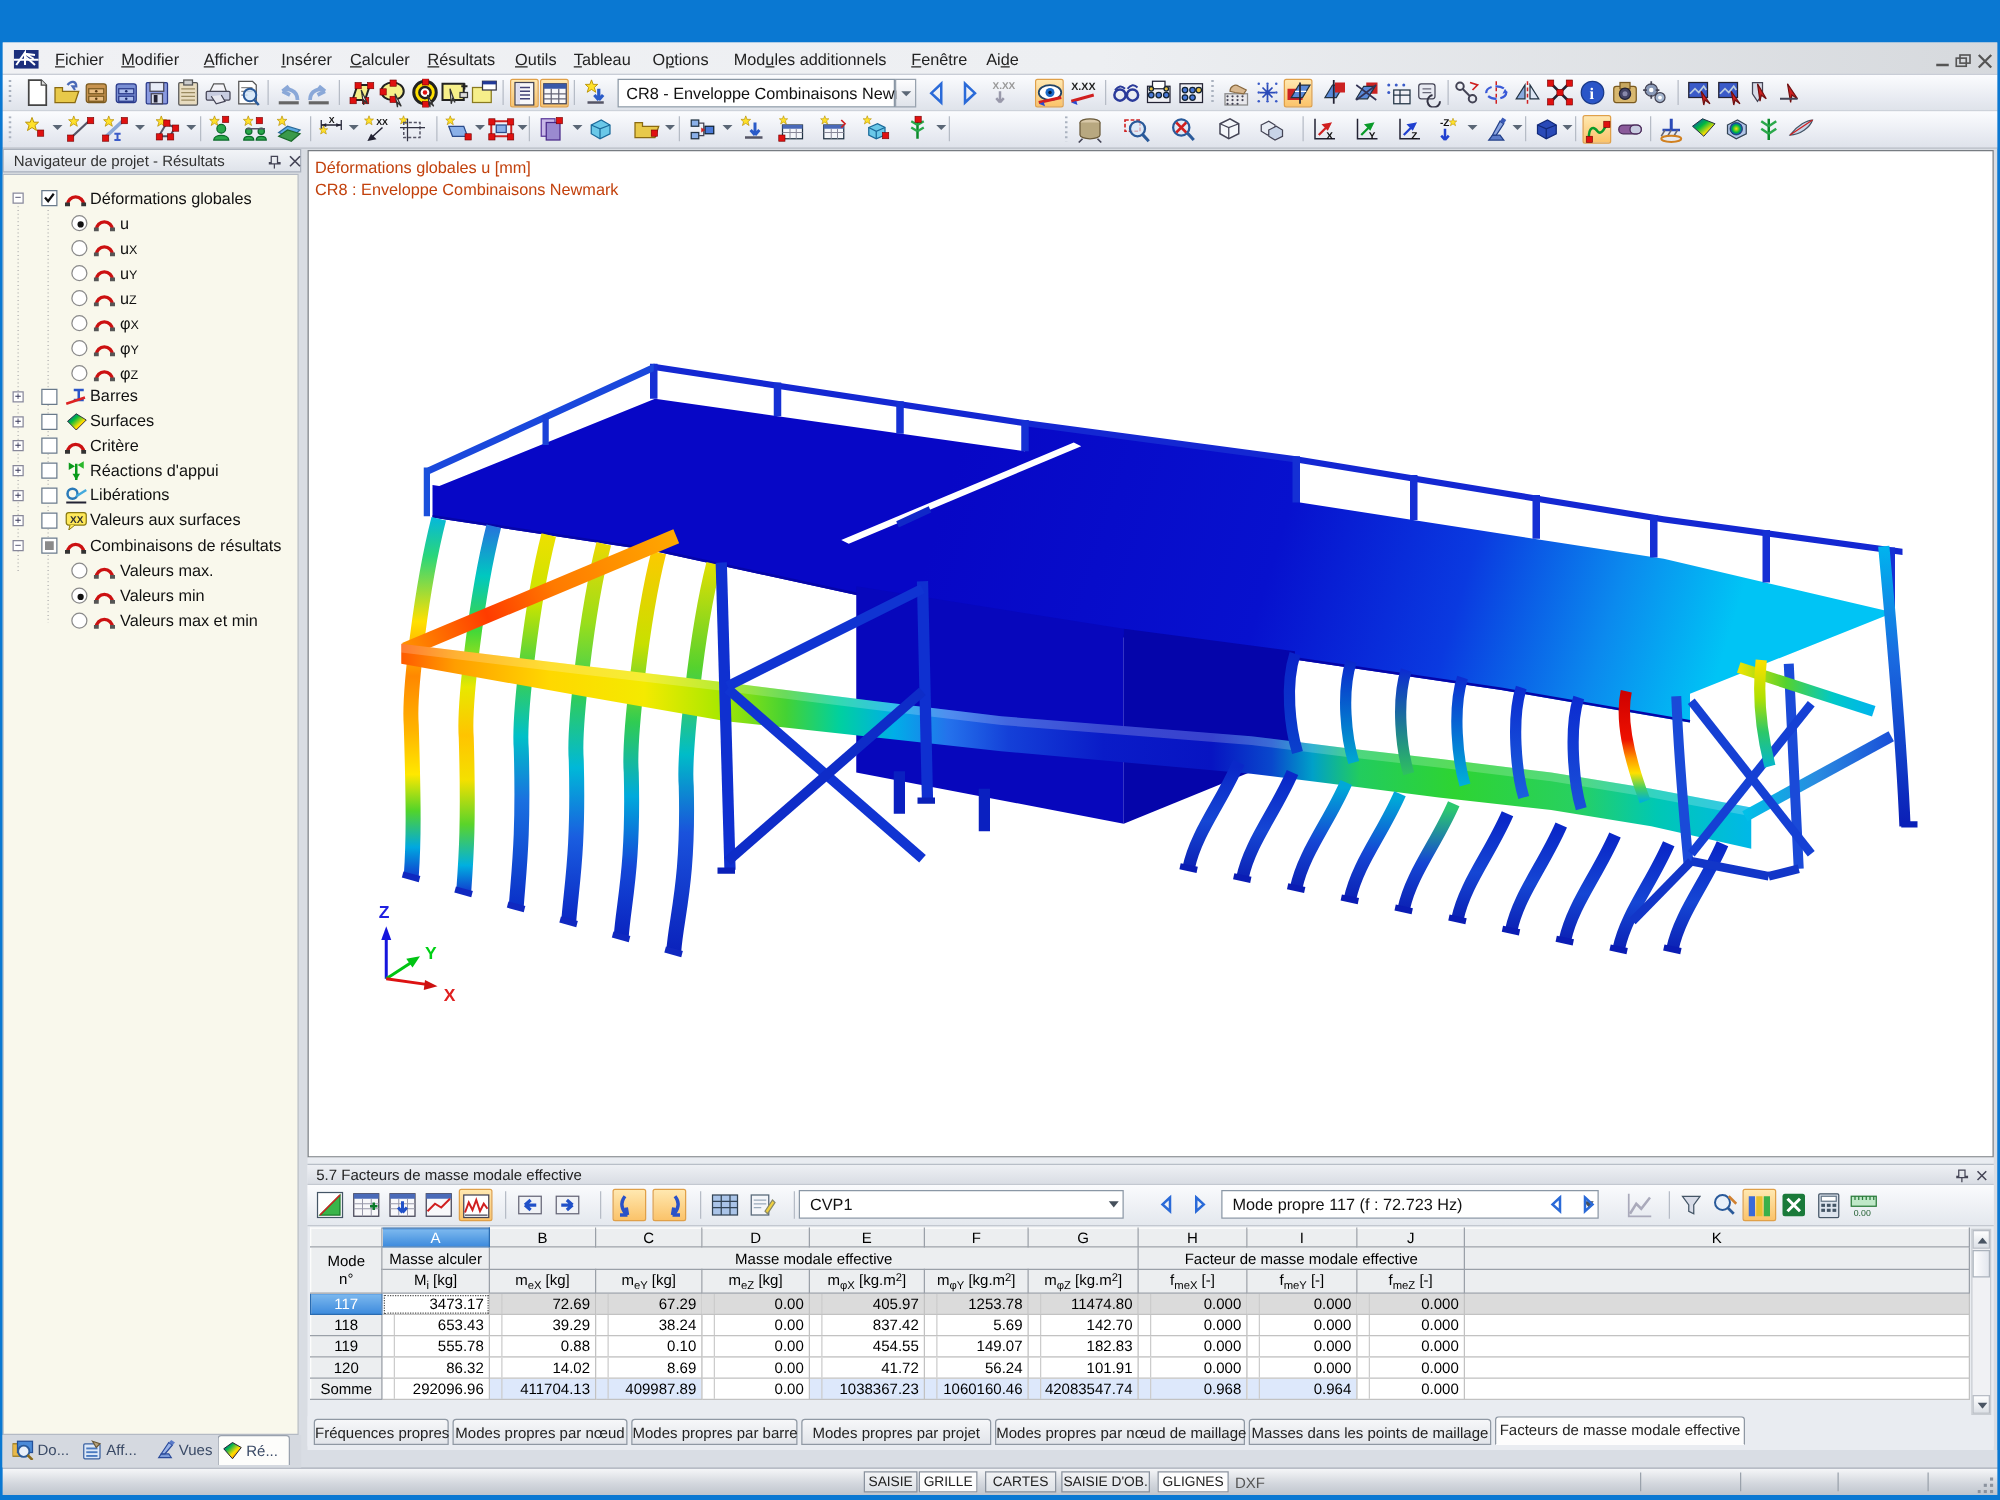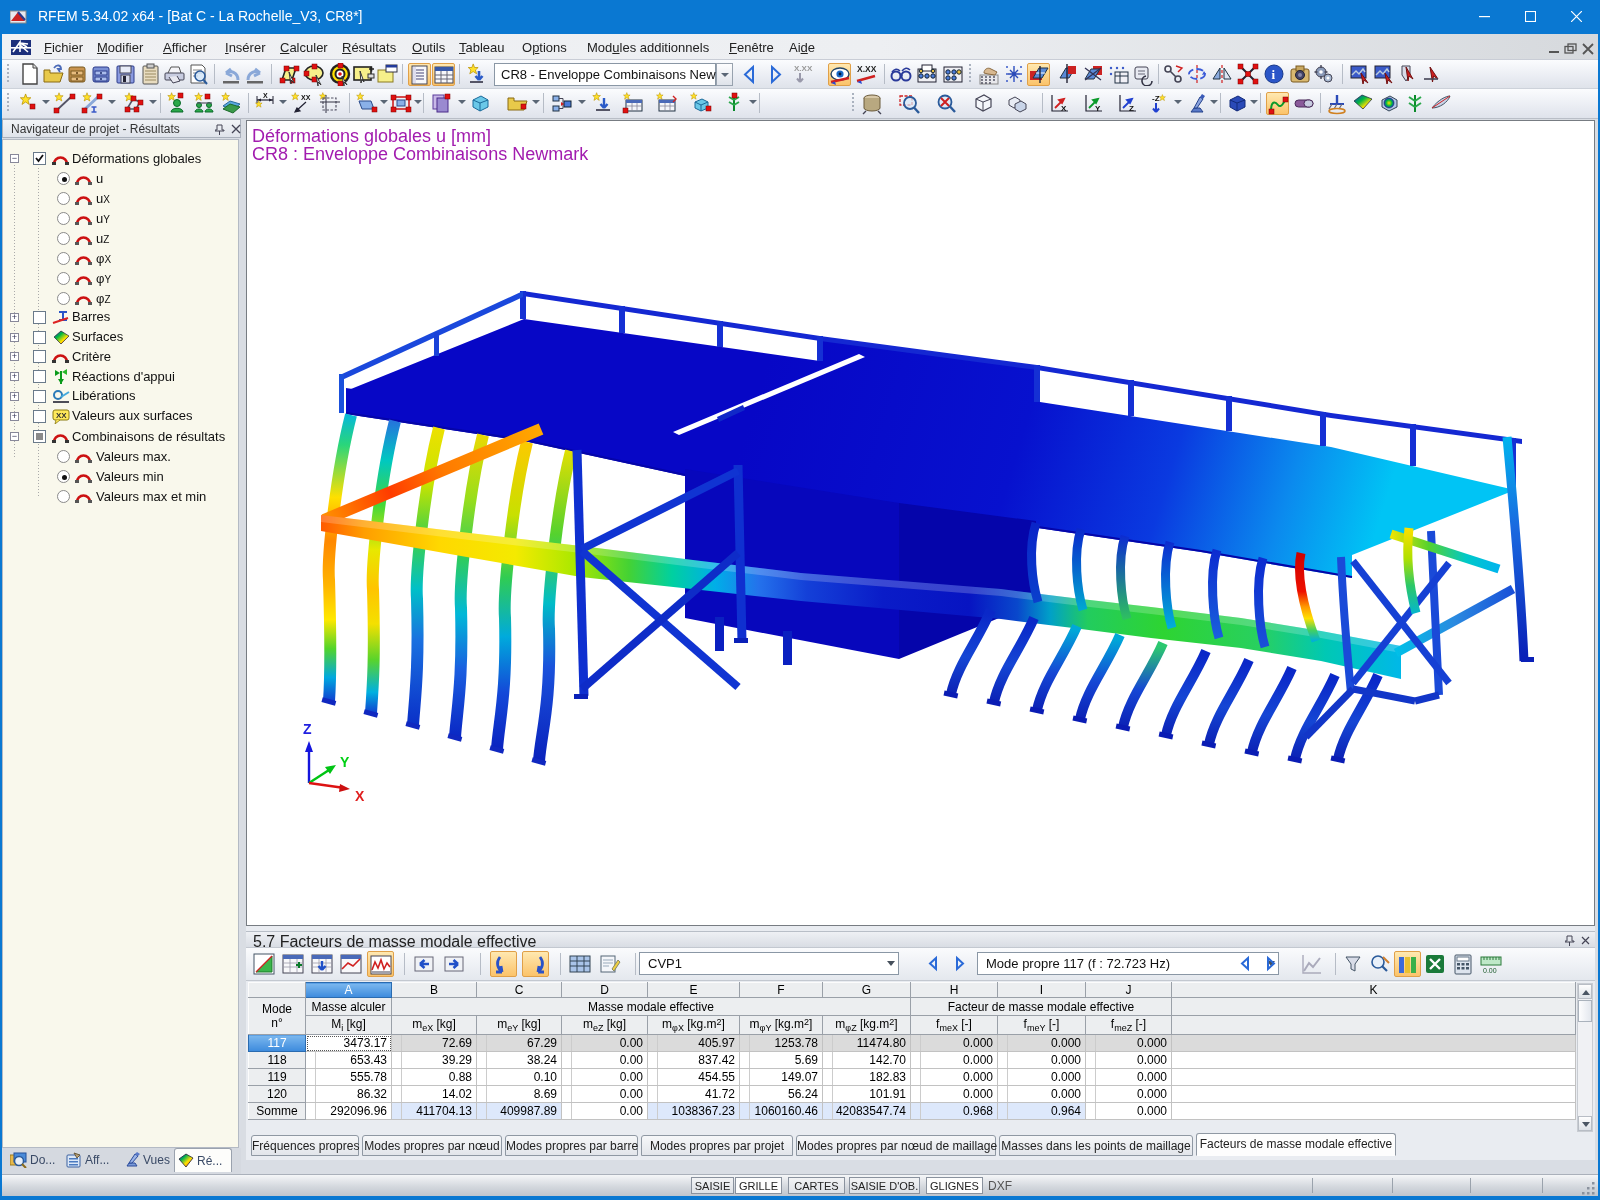--- a/index.html
+++ b/index.html
@@ -40,25 +40,25 @@
 .rdot { position:absolute; left:4px; top:4px; width:5px; height:5px; background:#111; border-radius:50%; }
 
 
 #navtabs { position:absolute; left:2px; top:1148px; width:239px; height:26px; background:#d5d9e0; font-size:12px; color:#444; z-index:5; }
 .ntab { position:absolute; top:0px; height:24px; white-space:nowrap; display:flex; align-items:center; padding:0 2px; color:#3a4a66; gap:2px; }
 .ntab svg { flex:none; }
 .ntabsel { background:#fdfdfb; border:1px solid #9aa2ae; border-bottom:none; border-radius:3px 3px 0 0; }
 
 
 #vp { position:absolute; left:246px; top:120px; width:1349px; height:806px; background:#fff; border:1px solid #777c82; }
-#vp .vtext { position:absolute; font-size:18px; color:#a21caf; }
+#vp .vtext { position:absolute; font-size:13px; color:#c2410c; }
 
 
 #tpanel { position:absolute; left:246px; top:926px; width:1349px; height:234px; background:#e9ecf1; }
-#tphdr { position:absolute; left:0; top:5px; width:1349px; height:17px; background:linear-gradient(#eef0f4,#d9dde4); border-top:1px solid #b8bec7; border-bottom:1px solid #c3c8d0; font-size:16px; color:#222; }
+#tphdr { position:absolute; left:0; top:5px; width:1349px; height:17px; background:linear-gradient(#eef0f4,#d9dde4); border-top:1px solid #b8bec7; border-bottom:1px solid #c3c8d0; font-size:12px; color:#222; }
 #tptools { position:absolute; left:0; top:22px; width:1349px; height:33px; background:linear-gradient(#fafbfd,#e4e8ee); border-bottom:1px solid #c3c8d0; }
 .tbtn { position:absolute; top:3px; width:27px; height:26px; }
 .tbtn svg { position:absolute; left:2px; top:2px; }
 .combo { position:absolute; top:4px; height:23px; background:#fff; border:1px solid #8a97a5; font-size:13px; color:#111; }
 .combo .ca { position:absolute; right:3px; top:8px; width:0; height:0; border-left:4px solid transparent; border-right:4px solid transparent; border-top:5px solid #46505c; }
 .navarr { position:absolute; top:5px; width:23px; height:21px; }
 
 
 #tbl { position:absolute; left:2px; top:56px; border-collapse:collapse; table-layout:fixed; font-size:12px; color:#000; background:#f4f4f4; }
 #tbl td { border:1px solid #c2c2c2; padding:0 4px 0 0; text-align:right; height:17px; overflow:hidden; white-space:nowrap; background:#fff; background-image:linear-gradient(#ccc,#ccc); background-size:1px 100%; background-position:9px 0; background-repeat:no-repeat; }
@@ -83,43 +83,20 @@
 #statusbar { position:absolute; left:2px; top:1174px; width:1596px; height:22px; background:linear-gradient(#f5f6f8,#d4d8de 55%,#bfc5cd); border-top:1px solid #aab0ba; font-size:12px; color:#222; }
 .sbtn { position:absolute; top:2px; height:17px; border:1px solid #8a929e; background:linear-gradient(#f2f3f5,#dde1e6); text-align:center; line-height:16px; font-size:11px; white-space:nowrap; overflow:hidden; }
 #bottomborder { position:absolute; left:0; top:1196px; width:1600px; height:4px; background:#0a78d2; }
 .sideborder { position:absolute; top:0; width:2px; height:1200px; background:#0a78d2; }
 </style>
 </head>
 <body>
 <div id="win">
 <div style="position:absolute;left:2px;top:34px;width:1596px;height:1162px;background:#d9dde3"></div>
 
-<div id="titlebar">
-  <svg class="abs" style="left:10px;top:8px" width="18" height="18" viewBox="0 0 18 18">
-    <rect x="0" y="3" width="16" height="12" fill="#e8e8ee" stroke="#888"></rect>
-    <path d="M1 13 L8 4 L15 13 Z" fill="#cc2222"></path>
-    <path d="M8 4 L15 12" stroke="#2a3a8c" stroke-width="2" fill="none"></path>
-  </svg>
-  <div class="ttext">RFEM 5.34.02 x64 - [Bat C - La Rochelle_V3, CR8*]</div>
-  <div class="wbtn" style="left:1462px">
-        <svg width="11" height="11" viewBox="0 0 11 11">
-          <rect x="0" y="5" width="11" height="1.2" fill="#fff"></rect>
-        </svg>
-      </div>
-  <div class="wbtn" style="left:1508px">
-        <svg width="11" height="11" viewBox="0 0 11 11">
-          <rect x="0.5" y="0.5" width="10" height="10" fill="none" stroke="#fff" stroke-width="1.1"></rect>
-        </svg>
-      </div>
-  <div class="wbtn" style="left:1554px">
-        <svg width="11" height="11" viewBox="0 0 11 11">
-          <path d="M0 0 L11 11 M11 0 L0 11" stroke="#fff" stroke-width="1.2"></path>
-        </svg>
-      </div>
-</div>
 
 <div id="menubar">
   <svg class="abs" style="left:9px;top:6px" width="20" height="15" viewBox="0 0 20 15">
     <rect width="20" height="15" fill="#1c2f7c"></rect>
     <path d="M2 12 L9 2 L9 12 M9 5 L17 12 M9 3 L16 7 M9 3 L17 4" stroke="#fff" stroke-width="1.6" fill="none"></path>
     <rect x="0" y="7" width="20" height="1.6" fill="#fff"></rect>
   </svg>
   <div class="mitem" style="left:42px"><u>F</u>ichier</div>
   <div class="mitem" style="left:95px"><u>M</u>odifier</div>
   <div class="mitem" style="left:161px"><u>A</u>fficher</div>

